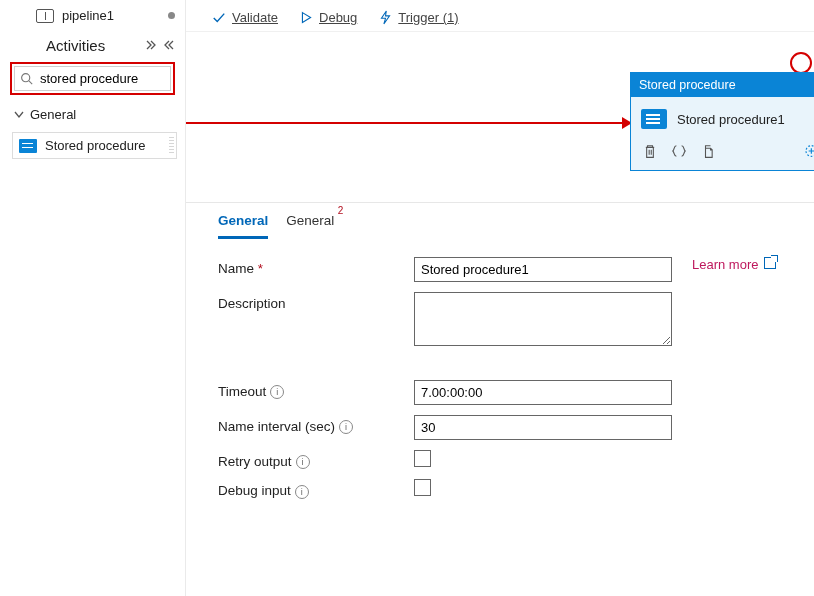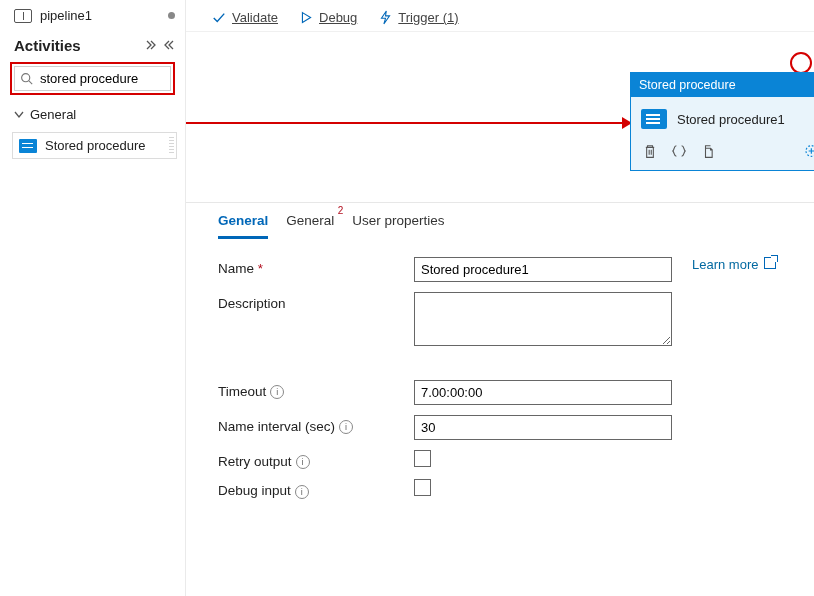--- a/index.html
+++ b/index.html
@@ -23,20 +23,21 @@
     border-right: 1px solid #eaeaea;
     padding: 6px 0 0 0;
     display: flex;
     flex-direction: column;
   }
   .tab-header {
     display: flex;
     align-items: center;
     padding: 2px 10px 10px 14px;
     gap: 8px;
+    margin-left: 22px;
   }
   .pipeline-icon {
     width: 16px;
     height: 12px;
     border: 1.5px solid #555;
     border-radius: 2px;
     position: relative;
   }
   .pipeline-icon::before {
     content: "";
@@ -50,21 +51,22 @@
   .tab-dot {
     width: 7px; height: 7px; border-radius: 50%;
     background: #888;
     margin-left: auto;
   }
   .activities-header {
     display: flex;
     align-items: center;
     padding: 4px 10px 8px 14px;
     font-size: 15px;
-    font-weight: 700;
+    font-weight: 400;
+    margin-left: 32px;
   }
   .activities-header .spacer { flex: 1; }
   .double-chev {
     font-size: 12px;
     color: #555;
     margin-left: 6px;
   }
   .search-wrap {
     margin: 0 10px 6px 10px;
     border: 2px solid #d40000;
@@ -277,21 +279,21 @@
   .textarea-input {
     height: 44px;
     resize: both;
   }
   .right-wrap {
     display:flex;
     align-items:flex-start;
     gap: 20px;
   }
   .learn-more {
-    color:#0369a1;
+    color:#be185d;
     font-size:13px;
     text-decoration:none;
     white-space:nowrap;
     display:flex;
     gap:6px;
   }
   .ext-icon {
     width:10px;height:10px;
     border:1.5px solid #0067b8;
     position:relative;
@@ -431,21 +433,20 @@
 
       </div>
     </div>
 
     <div class="tabs">
       <div class="tab active">General</div>
       <div class="tab">
         <span>General</span>
         <span class="badge-sup">2</span>
       </div>
-      <div class="tab">User properties</div>
     </div>
 
     <div class="form">
       <div class="form-row">
         <div class="form-label">
           <span>Name</span> <span class="req">*</span>
         </div>
         <div class="right-wrap">
           <input class="text-input" value="Stored procedure1" style="">
           <a class="learn-more">

